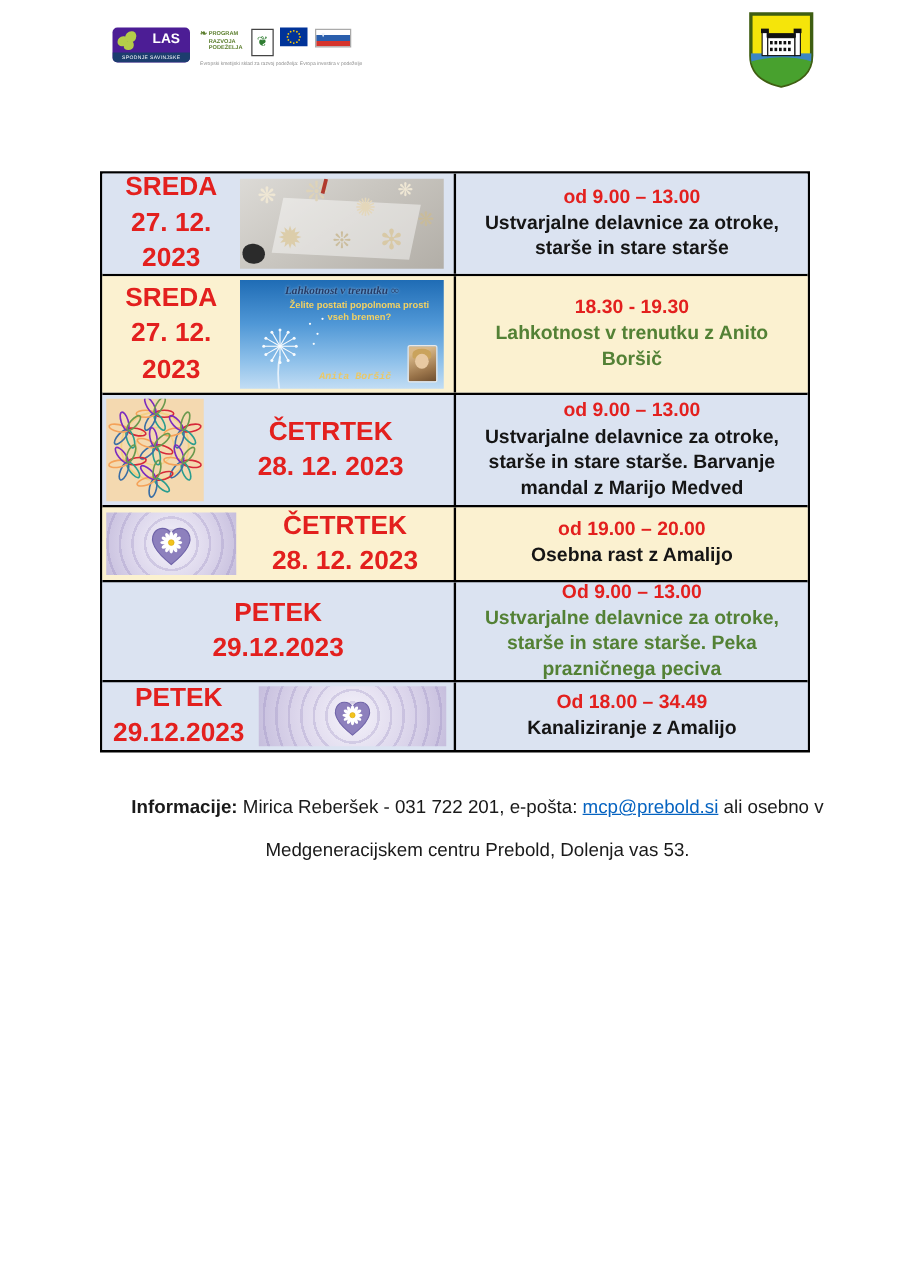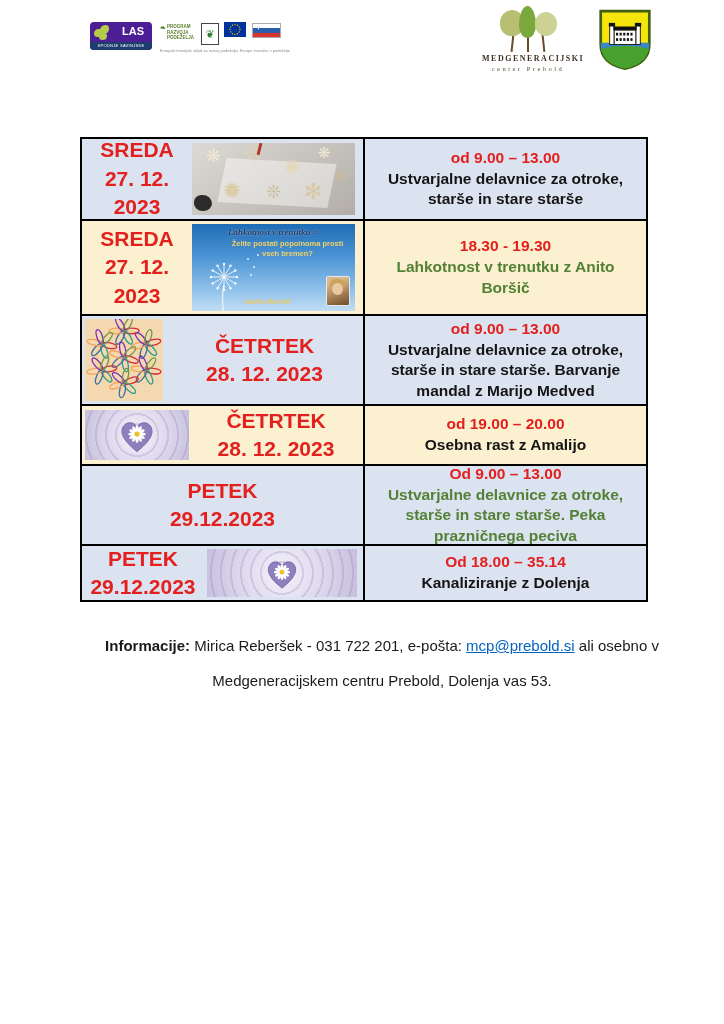--- a/index.html
+++ b/index.html
@@ -75,22 +75,22 @@
 
   
   .dandelion{position:relative;flex:1;height:87px;margin:4px 8px 4px 0;overflow:hidden;
     background:linear-gradient(180deg,#1f6cb5 0%,#4f97d6 40%,#8fc1ea 75%,#c2ddf4 100%);}
   .dd-title{font-family:"Liberation Serif",serif;font-style:italic;font-weight:bold;
     font-size:9px;color:#243b66;text-align:center;margin-top:3px;
     text-shadow:0 0 2px rgba(255,255,255,.6);}
   .dd-q{font-weight:bold;font-size:7.5px;color:#f2d163;text-align:center;margin-top:2px;
     line-height:1.3;padding:0 6px 0 34px;}
   .dd-svg{position:absolute;left:2px;bottom:-4px;}
-  .dd-author{position:absolute;bottom:5px;left:30px;right:42px;text-align:center;
-    font-family:Liberation Sans, sans-serif;font-style:italic;font-weight:bold;
+  .dd-author{position:absolute;bottom:5px;left:30px;right:42px;text-align:right;
+    font-family:Liberation Mono, monospace;font-style:italic;font-weight:bold;
     font-size:8px;color:#e9c869;}
   .dd-portrait{position:absolute;right:5px;bottom:5px;width:22px;height:28px;
     background:linear-gradient(160deg,#d9b98a 20%,#9a744a 70%,#6e4e2e);
     border:1px solid #e8e8e8;border-radius:2px;}
   .dd-face{position:absolute;left:5px;top:6px;width:11px;height:12px;background:#e8c9a2;
     border-radius:50%;}
   .dd-hair{position:absolute;left:3px;top:2px;width:15px;height:8px;background:#caa35c;
     border-radius:50% 50% 20% 20%;}
 
   
@@ -154,32 +154,20 @@
       </g>
     </svg>
   </div>
 
   <div class="si-flag">
     <span class="si-crest"></span>
   </div>
 
   <div class="eu-tagline">Evropski kmetijski sklad za razvoj podeželja: Evropa investira v podeželje</div>
 
-  <div class="mcp-logo">
-    <div class="mcp-trees">
-      <span class="mcp-trunk" style="left:30px;top:18px;height:28px;transform:rotate(6deg);"></span>
-      <span class="mcp-trunk" style="left:45px;top:14px;height:32px;"></span>
-      <span class="mcp-trunk" style="left:60px;top:20px;height:26px;transform:rotate(-6deg);"></span>
-      <span class="mcp-crown" style="left:18px;top:4px;width:24px;height:26px;background:#b8bf72;border-radius:50% 50% 45% 45%;"></span>
-      <span class="mcp-crown" style="left:37px;top:0;width:17px;height:32px;background:#7aa83c;border-radius:50% 50% 50% 50%/60% 60% 40% 40%;"></span>
-      <span class="mcp-crown" style="left:53px;top:6px;width:22px;height:24px;background:#cdd294;border-radius:50%;"></span>
-    </div>
-    <div class="mcp-line1">MEDGENERACIJSKI</div>
-    <div class="mcp-line2">center Prebold</div>
-  </div>
 
   <div class="coa">
     <svg width="54" height="64" viewBox="0 0 60 70">
       <defs>
           <clipPath id="shieldclip">
         <path d="M3 3 H57 V40 Q57 61 30 67 Q3 61 3 40 Z"></path>
       </clipPath>
         </defs>
       <path d="M3 3 H57 V40 Q57 61 30 67 Q3 61 3 40 Z" fill="#f5e50a" stroke="#3f5e12" stroke-width="3"></path>
       <g clip-path="url(#shieldclip)">
@@ -397,22 +385,22 @@
               <ellipse cx="0" cy="-10" rx="3.4" ry="9" transform="rotate(240)"></ellipse>
               <ellipse cx="0" cy="-10" rx="3.4" ry="9" transform="rotate(270)"></ellipse>
               <ellipse cx="0" cy="-10" rx="3.4" ry="9" transform="rotate(300)"></ellipse>
               <ellipse cx="0" cy="-10" rx="3.4" ry="9" transform="rotate(330)"></ellipse>
               <circle cx="0" cy="0" r="5" fill="#f2c31d" stroke="#d9a404" stroke-width="1"></circle>
             </g>
           </svg>
         </div>
       </div>
       <div class="cell-r bg-blue">
-        <div class="time">Od 18.00 – 35.14</div>
-        <div class="desc">Kanaliziranje z Dolenja</div>
+        <div class="time">Od 18.00 – 34.49</div>
+        <div class="desc">Kanaliziranje z Amalijo</div>
       </div>
     </div>
 
   </div>
 
   <div class="footer-line fl1">
     <span class="f-bold">Informacije:</span><span> Mirica Reberšek - 031 722 201, e-pošta: </span><a class="f-link">mcp@prebold.si</a><span> ali osebno v</span>
   </div>
   <div class="footer-line fl2">Medgeneracijskem centru Prebold, Dolenja vas 53.</div>
 

